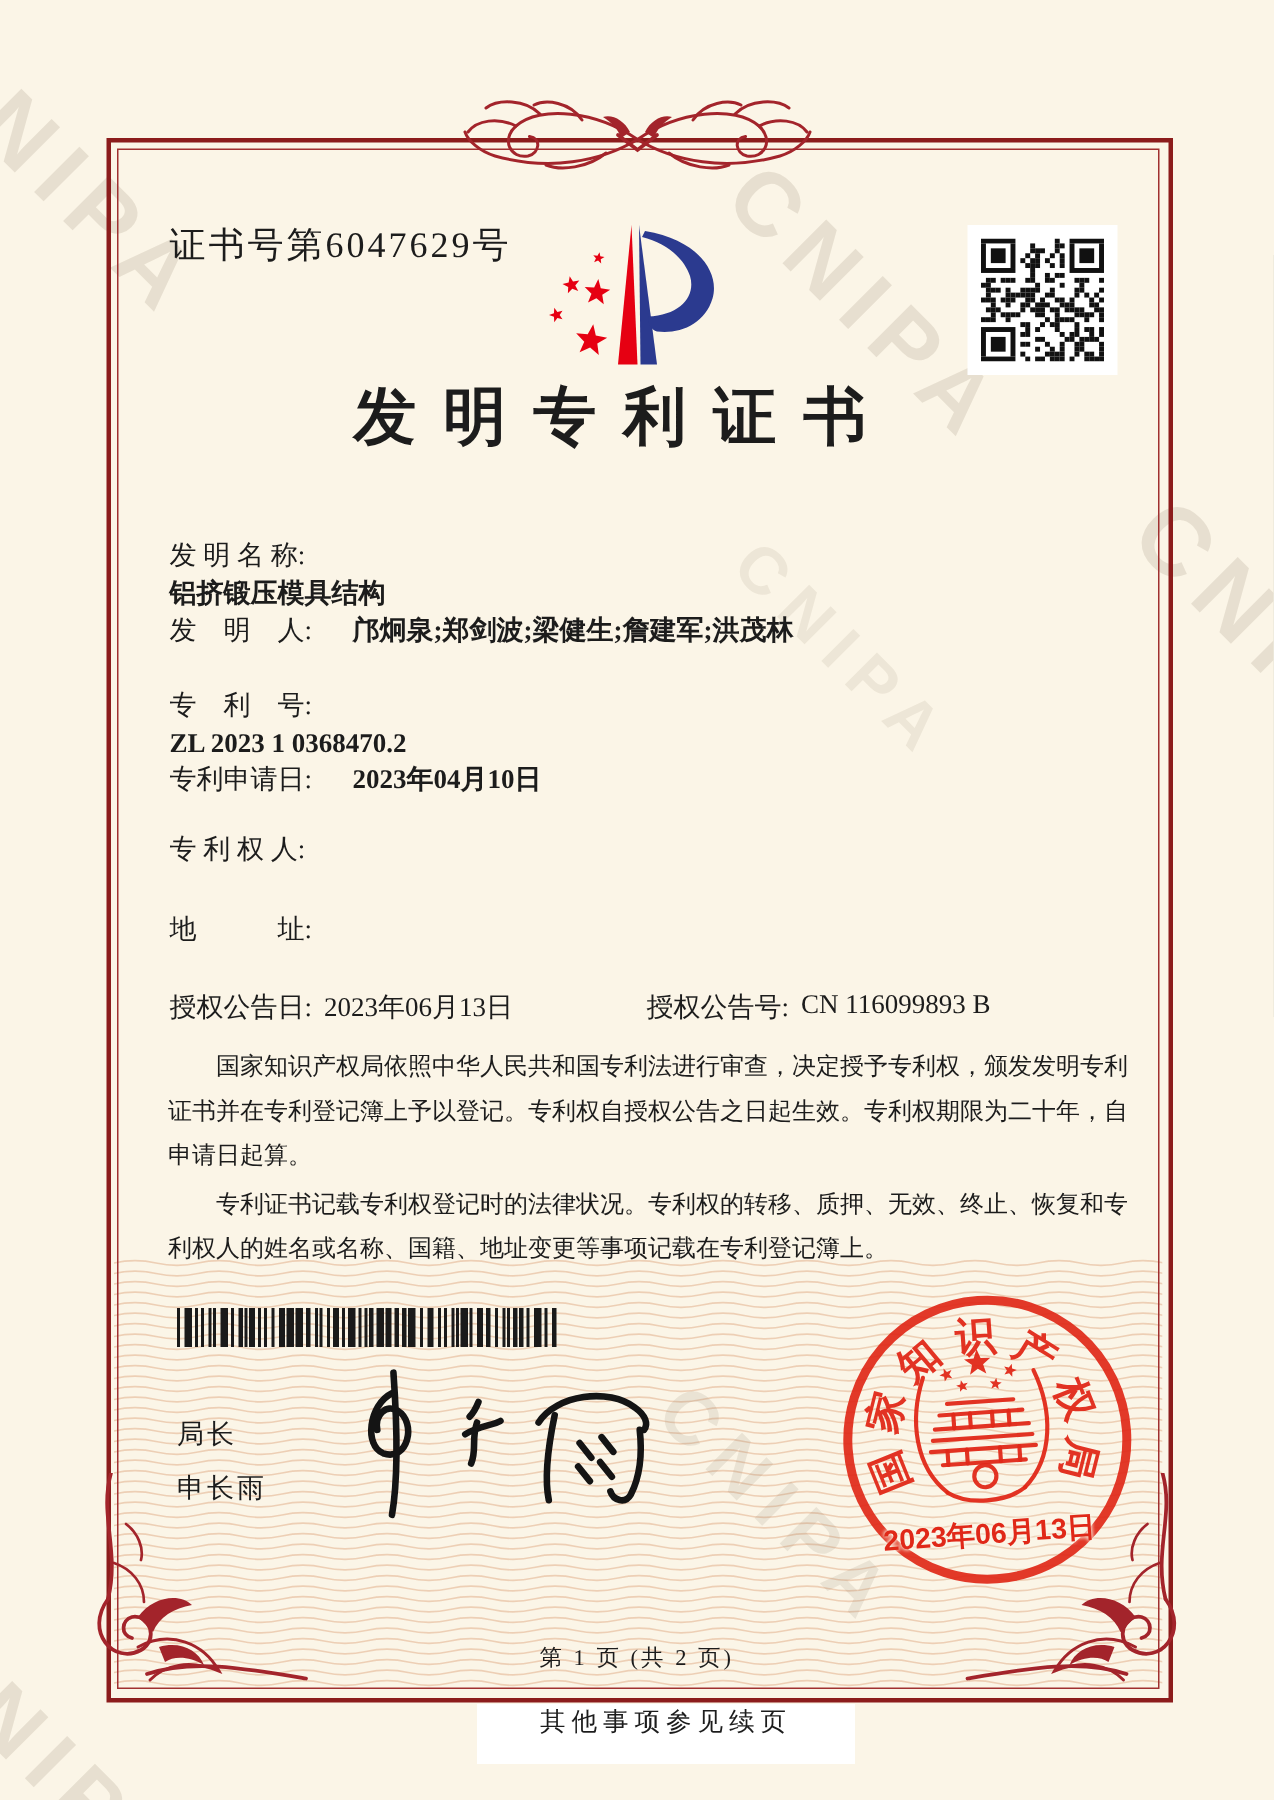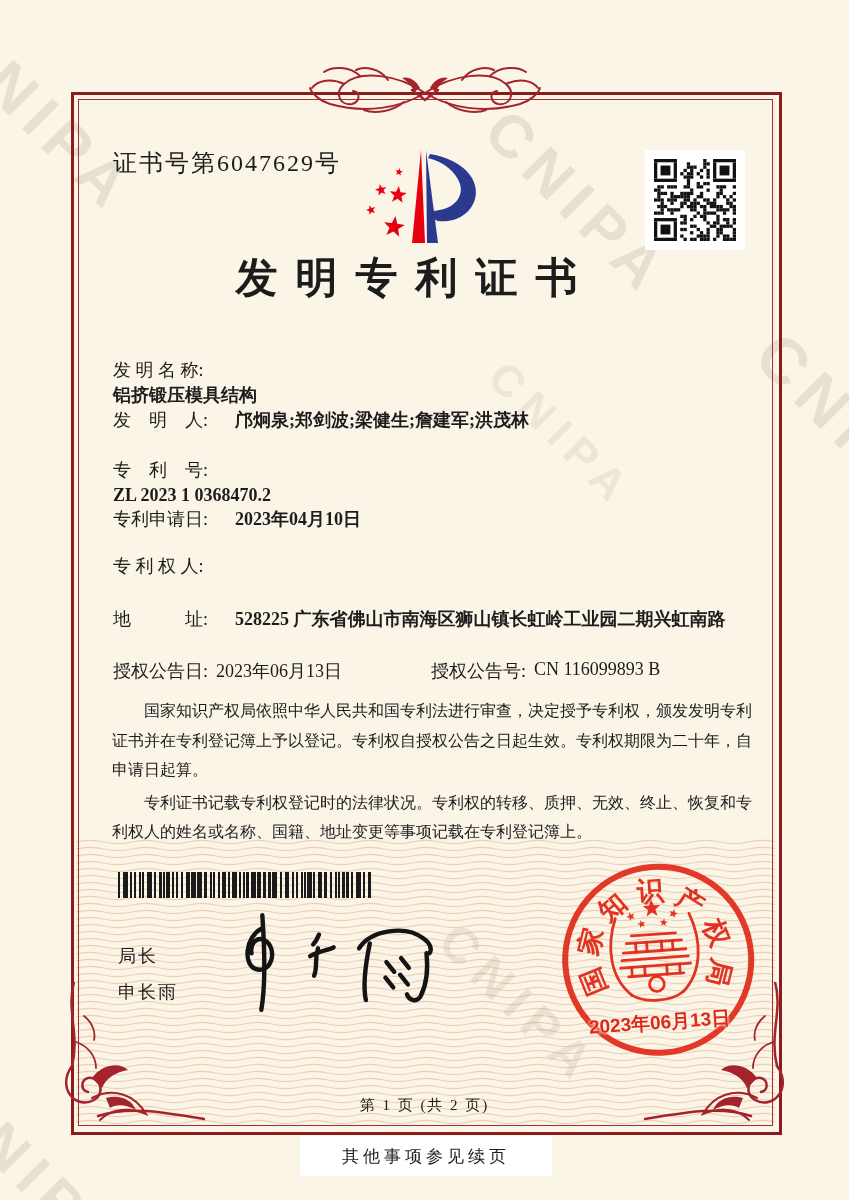--- a/index.html
+++ b/index.html
@@ -53,22 +53,22 @@
              border:6px solid rgba(224,40,24,0.92);}
   .seal-ch{position:absolute;font-size:27px;font-weight:bold;color:rgba(224,40,24,0.95);
            font-family:"Liberation Sans", sans-serif;}
   #seal-date{position:absolute;left:0;top:148px;width:190px;text-align:center;font-size:19px;
              font-weight:bold;color:#e02818;font-family:"Liberation Sans", sans-serif;
              text-shadow:0 0 3px #fbf5e7,0 0 3px #fbf5e7;}
   #emblem{position:absolute;left:35px;top:28px;}
 
   
   #page-info{left:0;top:1096px;width:849px;text-align:center;font-size:15px;letter-spacing:2px;}
-  #footer-strip{left:300px;top:1136px;width:252px;height:40px;background:#ffffff;
-                display:flex;align-items:center;justify-content:center;}
+  #footer-strip{left:318px;top:1136px;width:252px;height:40px;background:#ffffff;
+                display:flex;align-items:flex-start;justify-content:center;}
   #footer-note{font-size:17px;letter-spacing:4px;font-family:"DejaVu Serif", serif;}
 
   svg{display:block;}
 </style>
 </head>
 <body>
 
 <div id="page">
 
   <div id="waves" class="abs">
@@ -429,21 +429,20 @@
   </div>
   <div class="frow abs" style="top:507px;">
     <span class="flabel">专利申请日:</span>
     <span class="fvalue">2023年04月10日</span>
   </div>
   <div class="frow abs" style="top:554px;gap:44px;">
     <span class="flabel">专 利 权 人:</span>
   </div>
   <div class="frow abs" style="top:607px;">
     <span class="flabel">地　　　址:</span>
-    <span class="fvalue" style="max-width:505px;">528225 广东省佛山市南海区狮山镇长虹岭工业园二期兴虹南路</span>
   </div>
 
   <div id="grant-row" class="abs" style="top:659px;">
     <span class="pair-label">授权公告日:</span>
     <span>2023年06月13日</span>
     <span id="grant-no-pair">
       <span class="pair-label">授权公告号:</span>
       <span>CN 116099893 B</span>
     </span>
   </div>

